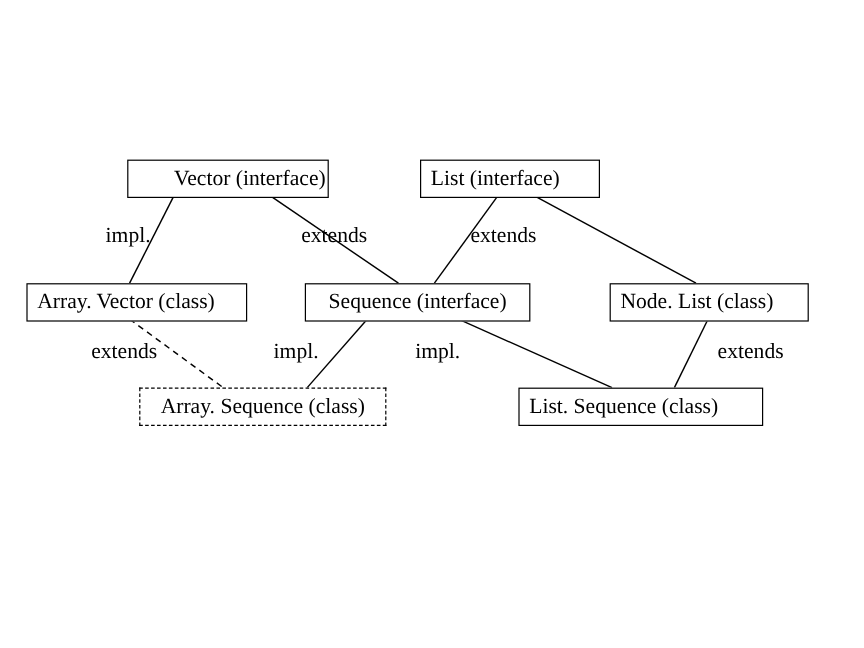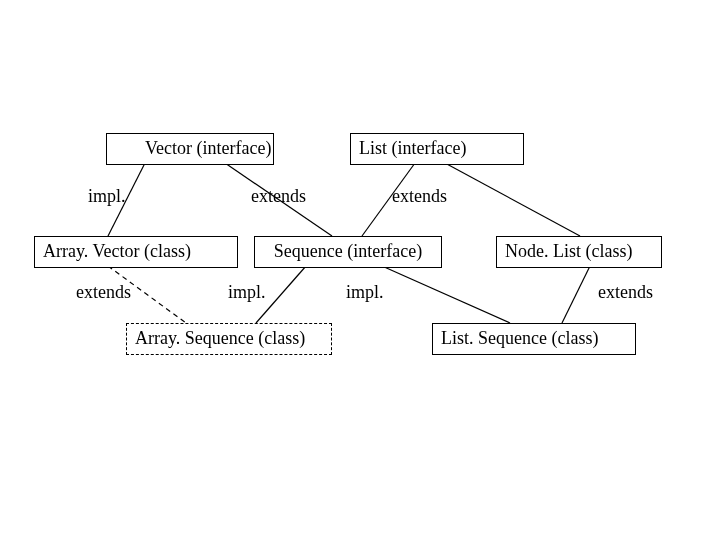--- a/index.html
+++ b/index.html
@@ -70,39 +70,39 @@
 
     <line class="solid" x1="306" y1="266" x2="256" y2="323"></line>
 
     <line class="solid" x1="382" y1="266" x2="510" y2="323"></line>
 
     <line class="solid" x1="590" y1="266" x2="562" y2="323"></line>
   </svg>
 
   <div class="box" style="left:106px; top:133px; width:168px;padding-left:38px;">Vector (interface)</div>
 
-  <div class="box" style="left:350px; top:133px; width:174px;">List (interface)</div>
+  <div class="box" style="left:350px; top:133px; width:150px;">List (interface)</div>
 
   <div class="label" style="left:88px;  top:186px;">impl.</div>
 
   <div class="label" style="left:251px; top:186px;">extends</div>
 
   <div class="label" style="left:392px; top:186px;">extends</div>
 
-  <div class="box" style="left:22px;  top:236px; width:204px;margin-left:12px;">Array. Vector (class)</div>
+  <div class="box" style="left:22px;  top:236px; width:184px;">Array. Vector (class)</div>
 
   <div class="box" style="left:254px; top:236px; width:188px;text-align:center;">Sequence (interface)</div>
 
-  <div class="box" style="left:496px; top:236px; width:166px;">Node. List (class)</div>
+  <div class="box" style="left:508px; top:236px; width:166px;">Node. List (class)</div>
 
   <div class="label" style="left:76px;  top:282px;">extends</div>
 
   <div class="label" style="left:228px; top:282px;">impl.</div>
 
   <div class="label" style="left:346px; top:282px;">impl.</div>
 
   <div class="label" style="left:598px; top:282px;">extends</div>
 
-  <div class="box dashed" style="left:126px; top:323px; width:206px;">Array. Sequence (class)</div>
+  <div class="box dashed" style="left:116px; top:323px; width:206px;text-align:center;">Array. Sequence (class)</div>
 
   <div class="box" style="left:432px; top:323px; width:204px;">List. Sequence (class)</div>
 
 </div>
 
 </body></html>

